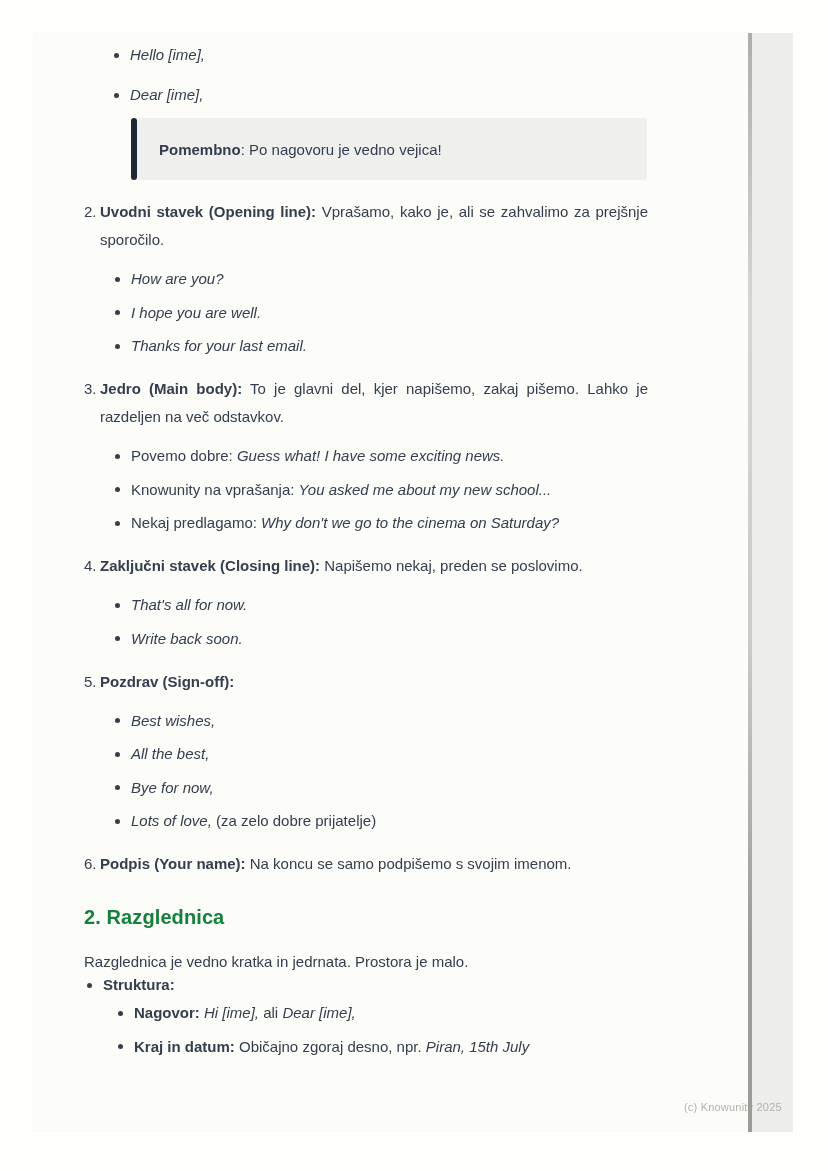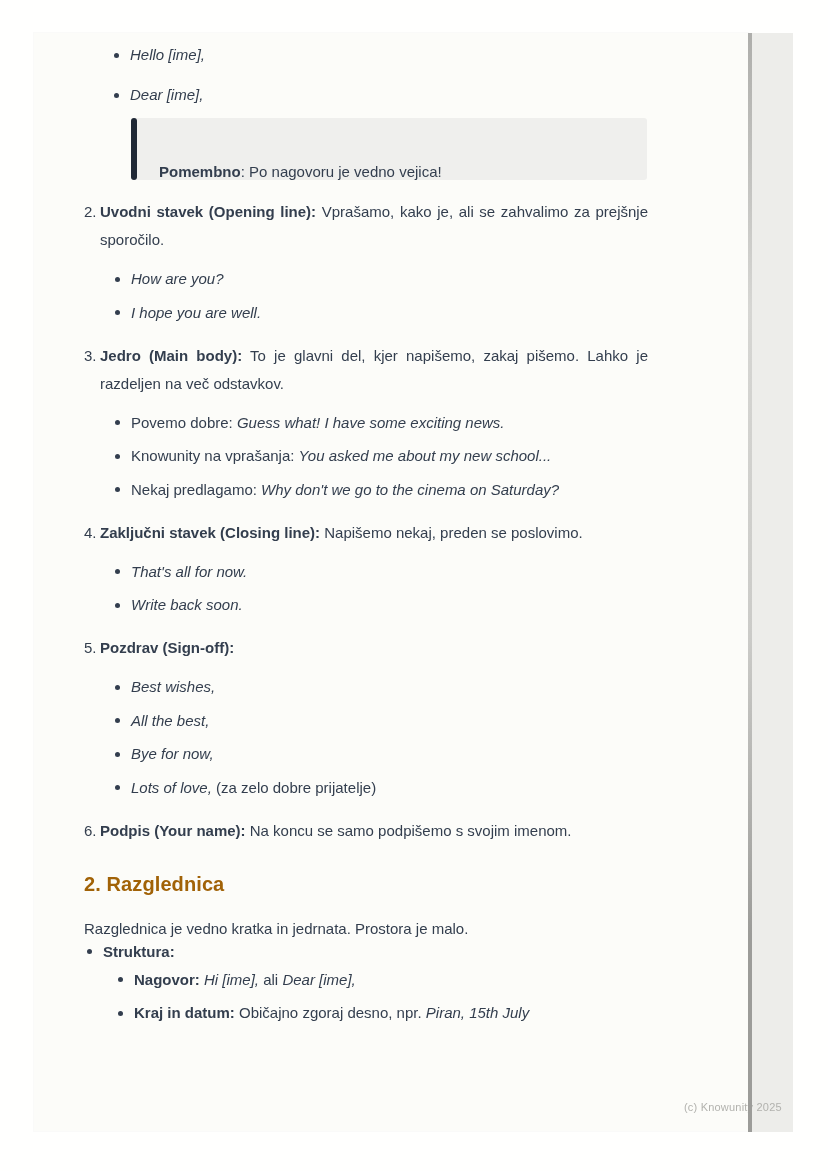--- a/index.html
+++ b/index.html
@@ -42,34 +42,34 @@
   .blist li:last-child { margin-bottom:0; }
   .blist li::before {
     content:""; position:absolute; left:15px; top:8.5px;
     width:5px; height:5px; border-radius:50%; background:#333e4e;
   }
   .indent { margin-left:15px; }
   .intro li { margin-bottom:18px; }
   .callout {
     position:relative; margin-left:47px; margin-top:12px;
     width:516px; height:62px; background:#efefed; border-radius:3px;
-    display:flex; align-items:flex-end; padding-left:28px;
+    display:flex; align-items:center; padding-left:28px;
   }
   .callout-bar {
     position:absolute; left:0; top:0; width:6px; height:62px;
     border-radius:8px; background:#1f2835;
   }
   .num-item { display:flex; margin-top:18px; }
   .num { flex:0 0 16px; line-height:28px; }
   .num-body { flex:1; min-width:0; }
   .num-para { line-height:28px; text-align:justify; }
   .num-body .blist { margin-top:14px; }
   .section-heading {
     font-size:20px; font-weight:700; line-height:30px; margin-top:24px;
-    color:#a16207; letter-spacing:0.1px;
+    color:#15803d; letter-spacing:0.1px;
   }
   .section-para { margin-top:18px; line-height:24px; }
   .top-list { }
   .top-list > li { position:relative; padding-left:19px; line-height:22px; }
   .top-list > li::before {
     content:""; position:absolute; left:3px; top:8.5px;
     width:5px; height:5px; border-radius:50%; background:#333e4e;
   }
   .top-list .blist { margin-top:6px; }
 </style>
@@ -93,20 +93,21 @@
   </div>
 
   <ol id="numbered-list">
       <li class="num-item">
         <span class="num">2.</span>
         <div class="num-body">
           <p class="num-para"><span class="b">Uvodni stavek (Opening line):</span><span> Vprašamo, kako je, ali se zahvalimo za prejšnje sporočilo.</span></p>
           <ul class="blist">
             <li><span class="i">How are you?</span></li>
             <li><span class="i">I hope you are well.</span></li>
+            <li><span class="i">Thanks for your last email.</span></li>
           </ul>
         </div>
       </li>
       <li class="num-item">
         <span class="num">3.</span>
         <div class="num-body">
           <p class="num-para"><span class="b">Jedro (Main body):</span><span> To je glavni del, kjer napišemo, zakaj pišemo. Lahko je razdeljen na več odstavkov.</span></p>
           <ul class="blist">
             <li><span>Povemo dobre: </span><span class="i">Guess what! I have some exciting news.</span></li>
             <li><span>Knowunity na vprašanja: </span><span class="i">You asked me about my new school...</span></li>

